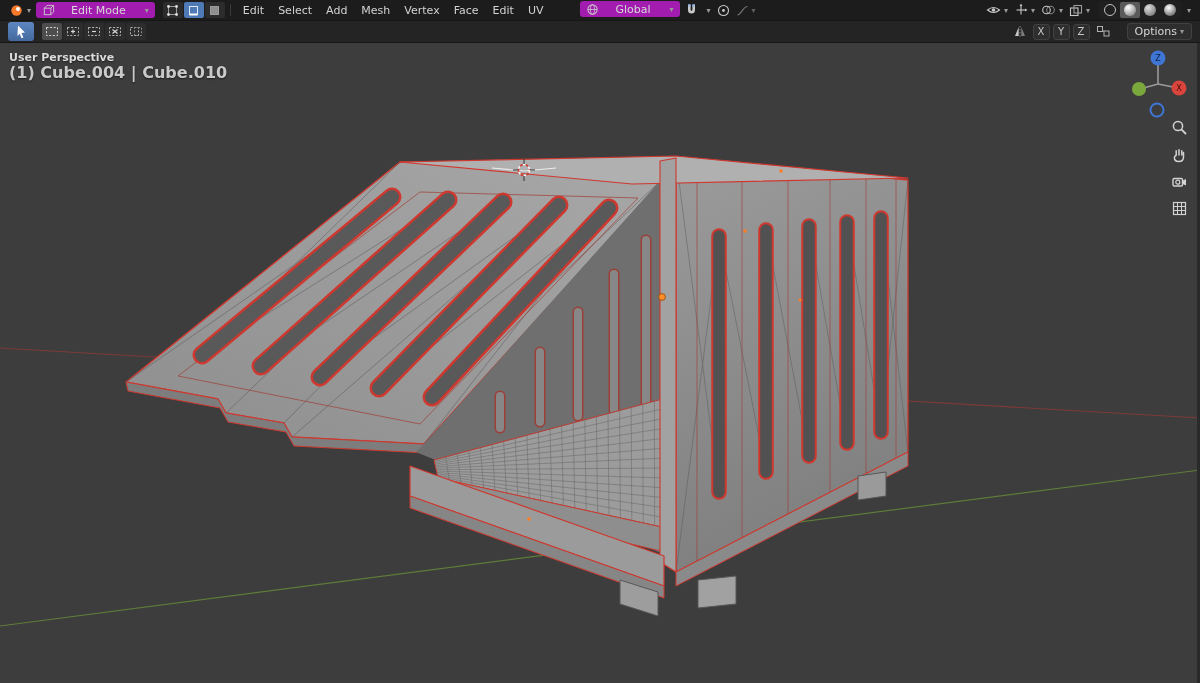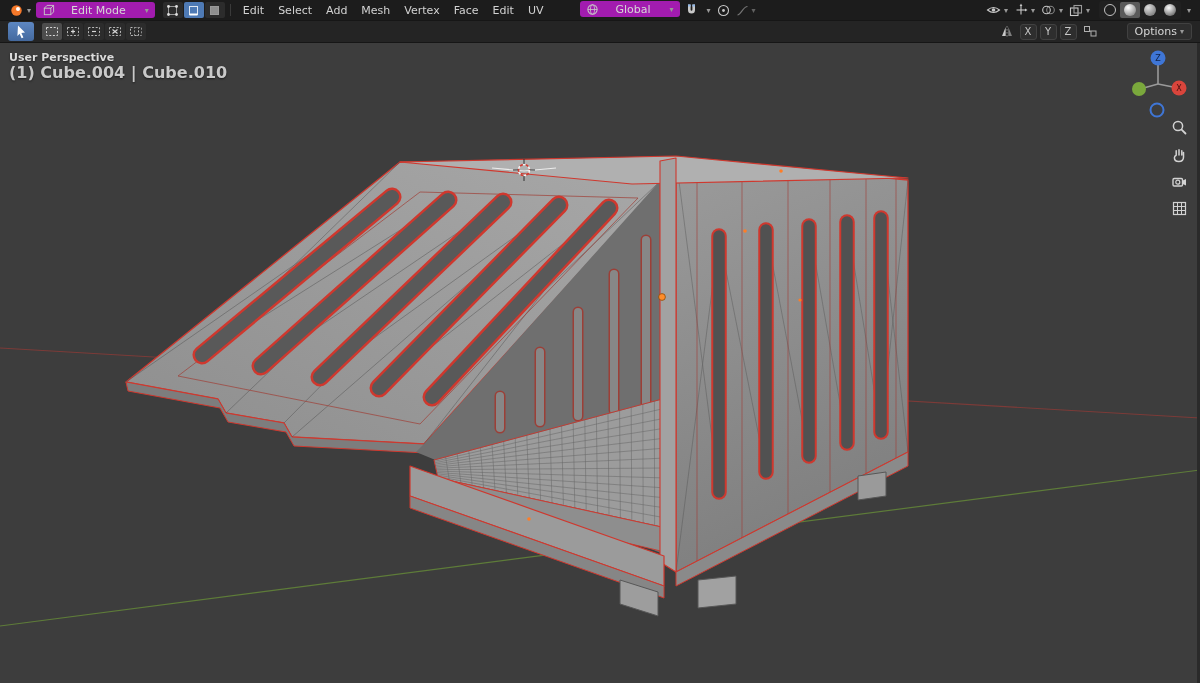--- a/index.html
+++ b/index.html
@@ -39,21 +39,21 @@
   .sphere.solid { background:radial-gradient(circle at 35% 30%, #ffffff, #989898 72%); }
   .sphere.material { background:radial-gradient(circle at 35% 30%, #e0e0e0, #868686 72%); }
   .sphere.render { background:radial-gradient(circle at 40% 32%, #ffffff, #6f6f6f 78%); }
   
   .tool-active { width:26px; height:19px; border-radius:3px; background:linear-gradient(#5d87c2,#44699e); display:flex; align-items:center; justify-content:center; cursor:default; }
   .selmode-group { display:flex; gap:1px; margin-left:8px; }
   .selmode-btn { width:20px; height:17px; border-radius:2px; background:#2c2c2c; display:flex; align-items:center; justify-content:center; cursor:default; }
   .selmode-btn.active { background:#4d4d4d; }
   .th-right { margin-left:auto; display:flex; align-items:center; gap:3px; }
   .axis-btn { background:#2e2e2e; border:1px solid #414141; border-radius:3px; min-width:17px; text-align:center; font-size:10px; color:#c8c8c8; height:16px; line-height:14px; padding:0 4px; cursor:default; }
-  .options-pill { display:inline-flex; align-items:center; background:#2e2e2e; border:1px solid #414141; border-radius:3px; height:17px; padding:0 7px; margin-left:23px; cursor:default; }
+  .options-pill { display:inline-flex; align-items:center; background:#2e2e2e; border:1px solid #414141; border-radius:3px; height:17px; padding:0 7px; margin-left:10px; cursor:default; }
   
   .viewport { position:absolute; top:0; left:0; width:1200px; height:683px; }
   .scene { position:absolute; top:0; left:0; width:1200px; height:683px; }
   .vp-text { position:absolute; left:9px; top:50px; z-index:5; line-height:15px; text-shadow:0 1px 2px rgba(0,0,0,.55);font-weight:bold; }
   .vp-line1 { color:#dcdcdc; font-size:11px; }
   .vp-line2 { color:#c9c9c9; font-size:16px; }
   .gizmo { position:absolute; left:1120px; top:44px; z-index:5; }
   .nav-icons { position:absolute; left:1168px; top:116px; z-index:5; display:flex; flex-direction:column; gap:4px; }
   .nav-btn { width:23px; height:23px; border-radius:50%; display:flex; align-items:center; justify-content:center; cursor:default; }
   .edge-strip { position:absolute; right:0; top:43px; width:3px; height:640px; background:#2a2a2a; z-index:6; }

